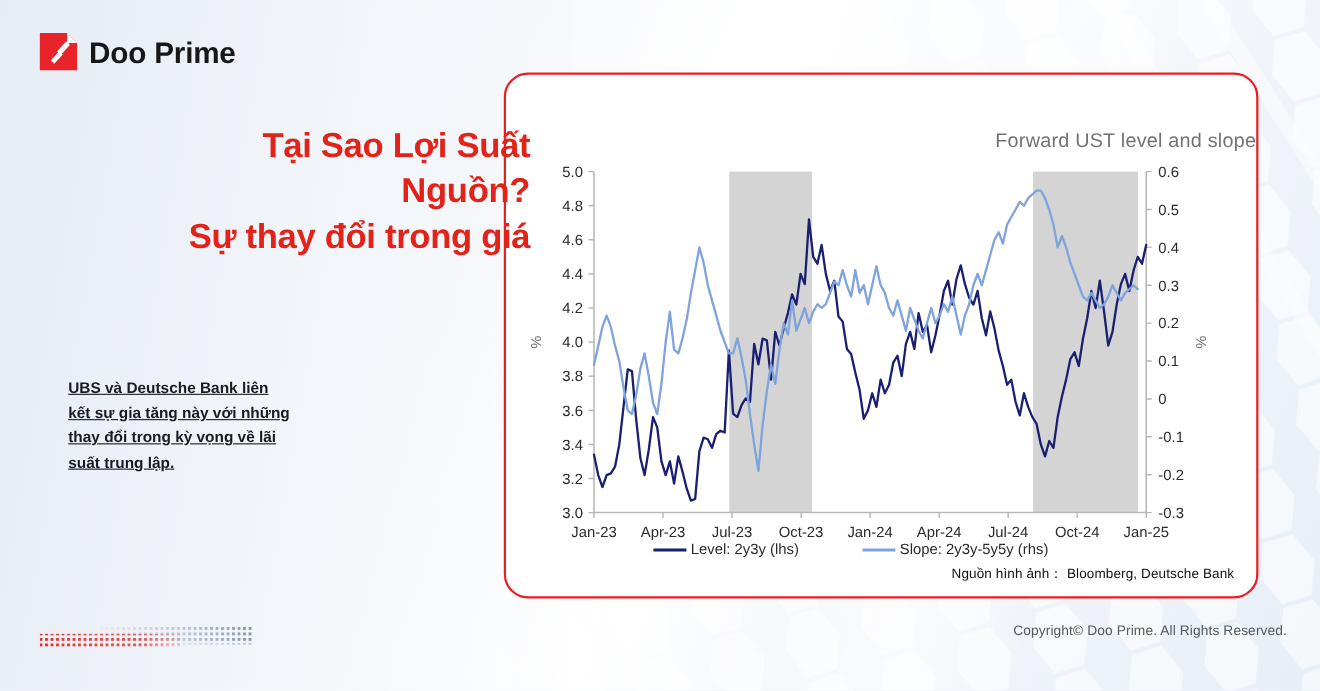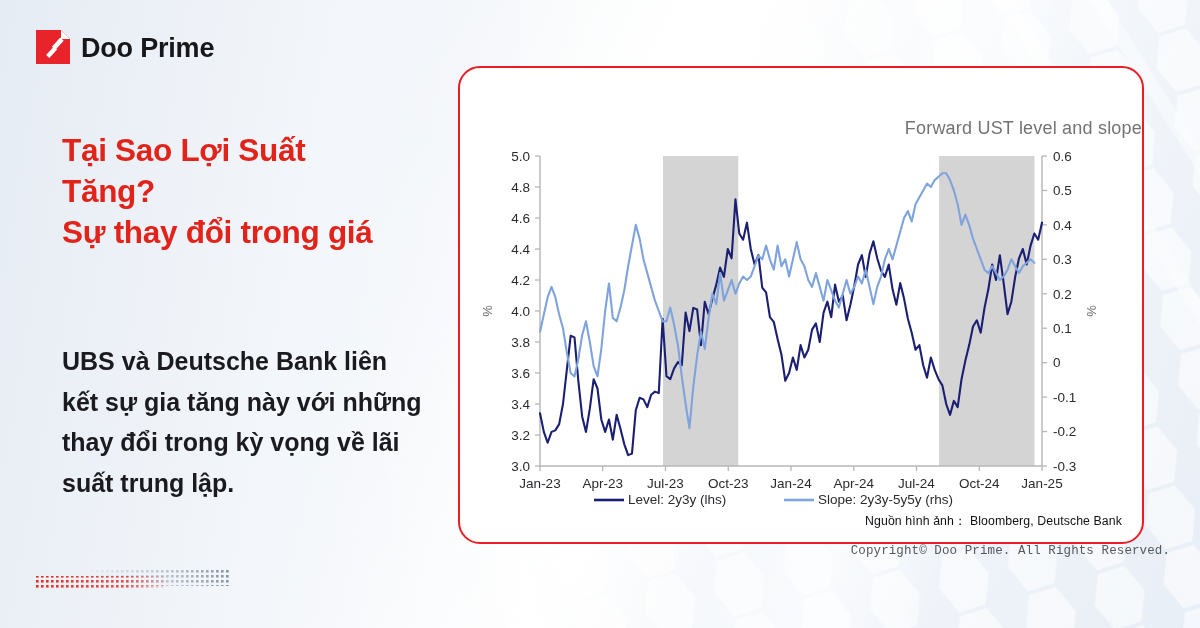--- a/index.html
+++ b/index.html
@@ -29,40 +29,41 @@
     background:linear-gradient(100deg,#e6ecf4 0%,#f3f6fa 55%,rgba(255,255,255,0) 100%);
   }
 
   
   #logo { position:absolute; left:36px; top:30px; display:flex; align-items:flex-end; gap:11px; z-index:5; }
   #logo-mark { width:34px; height:34px; position:relative; }
   #logo-text { font-size:27px; font-weight:bold; color:#17171a; letter-spacing:-.2px; }
 
   
   #headline {
-    position:absolute; left:62px; top:130px; width:420px; z-index:5;
+    position:absolute; left:62px; top:112px; width:420px; z-index:5;
     color:#e2231a; font-size:31.5px; font-weight:bold; line-height:1.30;
     letter-spacing:-.3px;
+    text-align:right;
   }
   #headline .hl-line { display:block; white-space:nowrap; }
 
   
   #bodycopy {
     position:absolute; left:62px; top:341px; width:390px; z-index:5;
-    color:#1b1b1f; font-size:25px; font-weight:bold; line-height:1.62;
+    color:#1b1b1f; font-size:14px; font-weight:bold; line-height:1.62;text-decoration:underline;
   }
   #bodycopy .bc-line { display:block; white-space:nowrap; }
 
   
   #dots { position:absolute; left:36px; top:560px; width:250px; height:40px; z-index:4; }
 
   
   #copyright {
-    position:absolute; right:30px; top:544px; z-index:5;
-    font-size:12.5px; color:#55585e; letter-spacing:.1px;font-family:Liberation Mono, monospace;
+    position:absolute; right:30px; top:566px; z-index:5;
+    font-size:12.5px; color:#55585e; letter-spacing:.1px;
   }
 
   
   #card {
     position:absolute; left:458px; top:66px; width:686px; height:478px;
     background:#fff; border:2.2px solid #ec1c24; border-radius:22px; z-index:3;
   }
   #chart-title {
     position:absolute; left:0; right:0; top:50px; text-align:right;
     font-size:18px; color:#737373; letter-spacing:.2px;
@@ -110,21 +111,21 @@
       <path d="M25 0 L34 9 H25 Z" fill="#ffffff"></path>
       <rect x="19.5" y="7.5" width="4.6" height="12.5" fill="#ffffff" transform="rotate(42 21.8 13.7)"></rect>
       <rect x="13.5" y="16.5" width="4.3" height="11.5" fill="#ffffff" transform="rotate(42 15.6 22.2)"></rect>
     </svg>
   </span>
   <span id="logo-text">Doo Prime</span>
 </div>
 
 <div id="headline">
   <span class="hl-line">Tại Sao Lợi Suất</span>
-  <span class="hl-line">Tăng?</span>
+  <span class="hl-line">Nguồn?</span>
   <span class="hl-line">Sự thay đổi trong giá</span>
 </div>
 
 <div id="bodycopy">
   <span class="bc-line">UBS và Deutsche Bank liên</span>
   <span class="bc-line">kết sự gia tăng này với những</span>
   <span class="bc-line">thay đổi trong kỳ vọng về lãi</span>
   <span class="bc-line">suất trung lập.</span>
 </div>
 

